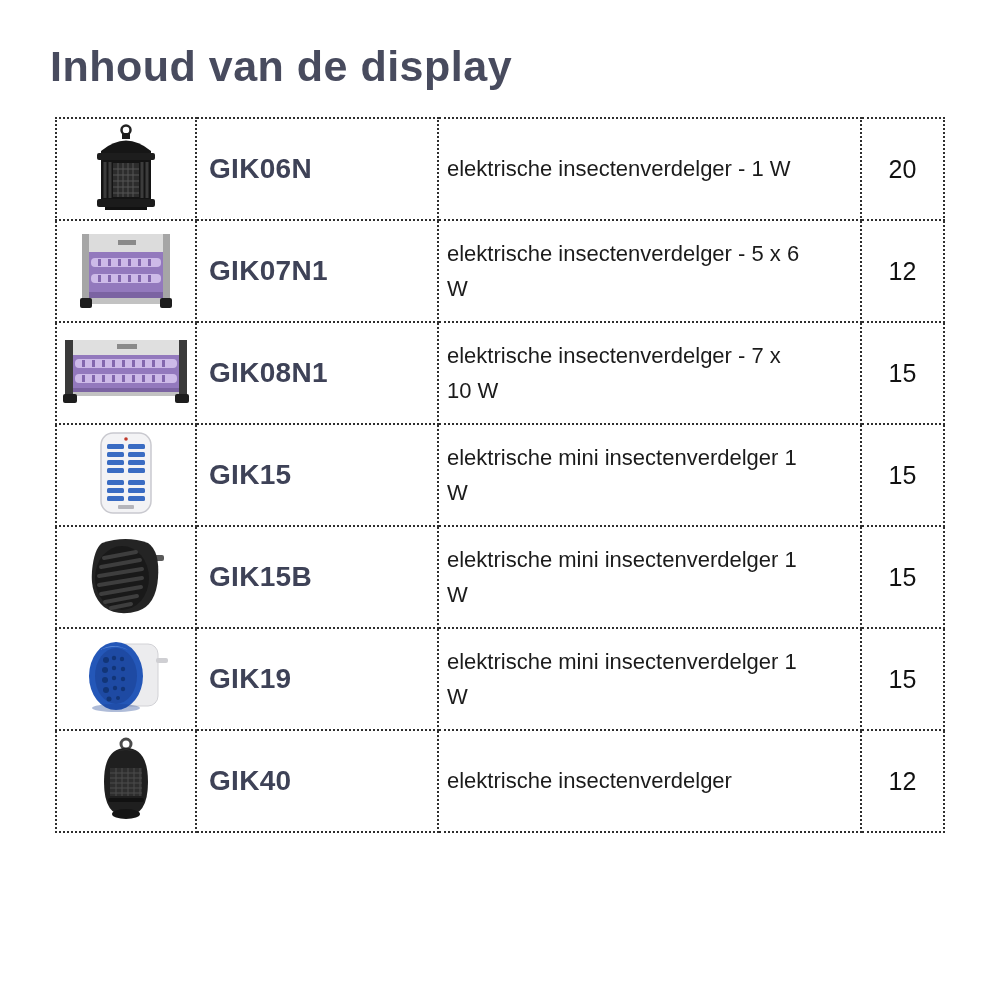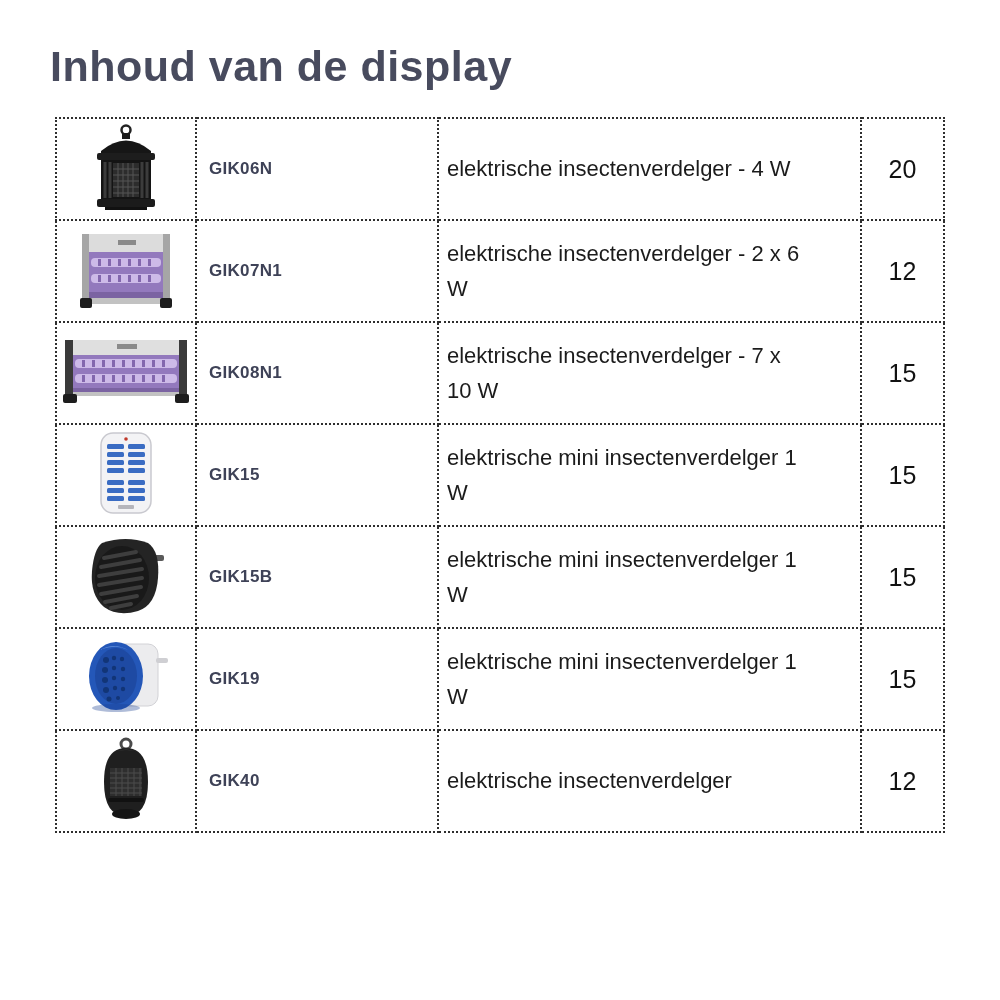--- a/index.html
+++ b/index.html
@@ -36,21 +36,21 @@
     overflow: hidden;
   }
   col.c-img  { width: 140px; }
   col.c-code { width: 242px; }
   col.c-desc { width: 423px; }
   col.c-qty  { width: 83px; }
   td.cell-image { text-align: center; vertical-align: middle; }
   td.cell-code {
     vertical-align: middle;
     padding-left: 12px;
-    font-size: 17px;
+    font-size: 28px;
     font-weight: 700;
     letter-spacing: 0.3px;
     color: #3e4257;
   }
   td.cell-desc {
     vertical-align: middle;
     padding: 4px 60px 4px 8px;
     font-size: 22px;
     line-height: 1.6;
     color: #1b1b1b;
@@ -105,21 +105,21 @@
                   <line x1="21" y1="38" x2="21" y2="74"></line>
                 <line x1="53" y1="38" x2="53" y2="74"></line>
                   <line x1="58" y1="38" x2="58" y2="74"></line>
               </g>
               <rect x="8" y="75" width="58" height="8" rx="2" fill="#1b1b1b"></rect>
               <rect x="16" y="83" width="42" height="3" fill="#111"></rect>
             </svg>
           </span>
         </td>
         <td class="cell-code">GIK06N</td>
-        <td class="cell-desc">elektrische insectenverdelger - 4 W</td>
+        <td class="cell-desc">elektrische insectenverdelger - 1 W</td>
         <td class="cell-qty">20</td>
       </tr>
 
       <tr>
         <td class="cell-image">
           <span class="product-image">
             <svg width="100" height="82" viewBox="0 0 100 82">
               <rect x="6" y="6" width="88" height="70" rx="4" fill="#c2c2c2"></rect>
               <rect x="6" y="6" width="88" height="18" rx="4" fill="#dcdcdc"></rect>
               <rect x="42" y="12" width="18" height="5" fill="#8a8a8a"></rect>
@@ -142,21 +142,21 @@
                 <rect x="62" y="47" width="3" height="7"></rect>
                   <rect x="72" y="47" width="3" height="7"></rect>
               </g>
               <rect x="13" y="64" width="74" height="6" fill="#7b63a2"></rect>
               <rect x="4" y="70" width="12" height="10" rx="2" fill="#1d1d1d"></rect>
               <rect x="84" y="70" width="12" height="10" rx="2" fill="#1d1d1d"></rect>
             </svg>
           </span>
         </td>
         <td class="cell-code">GIK07N1</td>
-        <td class="cell-desc">elektrische insectenverdelger - 2 x 6 W</td>
+        <td class="cell-desc">elektrische insectenverdelger - 5 x 6 W</td>
         <td class="cell-qty">12</td>
       </tr>
 
       <tr>
         <td class="cell-image">
           <span class="product-image">
             <svg width="128" height="70" viewBox="0 0 128 70">
               <rect x="3" y="4" width="122" height="56" rx="3" fill="#c2c2c2"></rect>
               <rect x="3" y="4" width="122" height="15" rx="3" fill="#dfdfdf"></rect>
               <rect x="55" y="8" width="20" height="5" fill="#8a8a8a"></rect>

